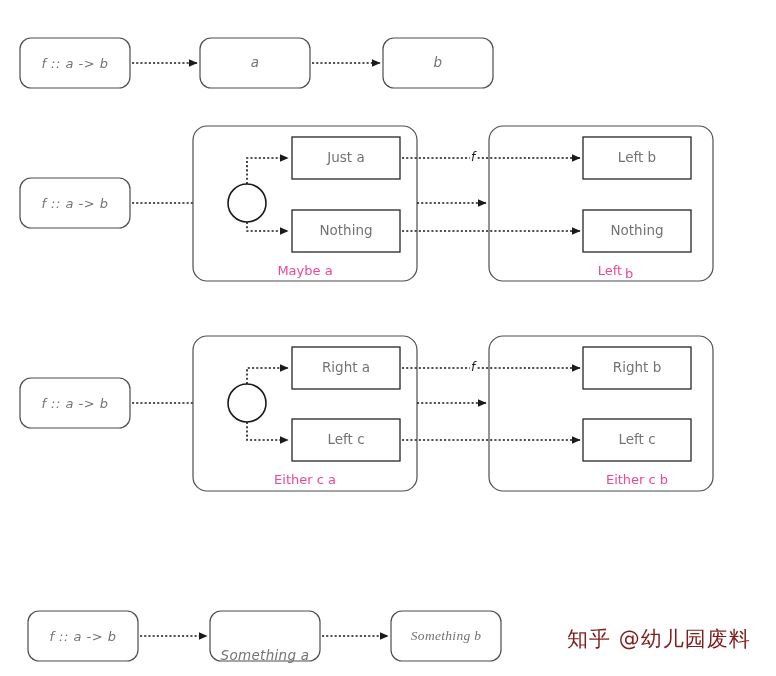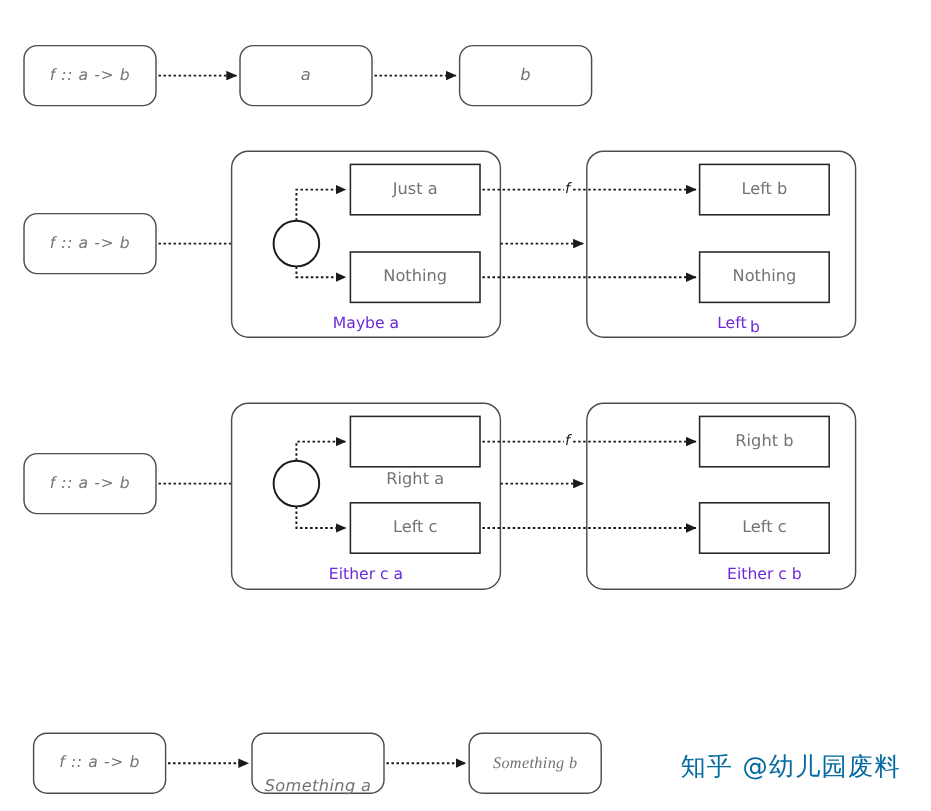--- a/index.html
+++ b/index.html
@@ -35,41 +35,41 @@
     font-family: "DejaVu Sans", "Liberation Sans", sans-serif;
     letter-spacing: 0.3px;
   }
   .sig-label {
     font-size: 13px;
     font-style: italic;
     letter-spacing: 0.5px;
   }
   .container-label {
     font-size: 13px;
-    color: #6d28d9;
+    color: #ec4899;
   }
   .edge-label {
     font-size: 12px;
     font-style: italic;
     color: #1a1a1a;
     background: #ffffff;
     padding: 0 1px;
   }
   .sub-b {
     position: relative;
     top: 3px;
     left: 3px;
     display: inline-block;
   }
   #watermark {
     position: absolute;
     left: 567px;
     top: 625px;
     font-size: 21px;
-    color: #0369a1;
+    color: #7f1d1d;
     letter-spacing: 1px;
     white-space: nowrap;
     font-family: "DejaVu Sans", "Liberation Sans", sans-serif;
     user-select: none;
   }
 </style>
 </head>
 <body>
 
 <svg id="canvas" viewBox="0 0 776 676" xmlns="http://www.w3.org/2000/svg">
@@ -149,21 +149,21 @@
 <div class="node-label" style="left:346px; top:231px;">Nothing</div>
 <div class="node-label" style="left:637px; top:158px;">Left b</div>
 <div class="node-label" style="left:637px; top:231px;">Nothing</div>
 <div class="node-label container-label" style="left:305px; top:270px;">Maybe a</div>
 <div class="node-label container-label" style="left:614px; top:270px;">
   <span>Left</span><span class="sub-b">b</span>
 </div>
 <div class="node-label edge-label" style="left:473px; top:157px;">f</div>
 
 <div class="node-label sig-label" style="left:75px; top:403px;">f :: a -&gt; b</div>
-<div class="node-label" style="left:346px; top:368px;margin-top:32px;">Right a</div>
+<div class="node-label" style="left:346px; top:368px;">Right a</div>
 <div class="node-label" style="left:346px; top:440px;">Left c</div>
 <div class="node-label" style="left:637px; top:368px;">Right b</div>
 <div class="node-label" style="left:637px; top:440px;">Left c</div>
 <div class="node-label container-label" style="left:305px; top:479px;">Either c a</div>
 <div class="node-label container-label" style="left:637px; top:479px;">Either c b</div>
 <div class="node-label edge-label" style="left:473px; top:367px;">f</div>
 
 <div class="node-label sig-label" style="left:83px; top:636px;">f :: a -&gt; b</div>
 <div class="node-label italic" style="left:265px; top:644px;margin-top:12px;">Something a</div>
 <div class="node-label italic" style="left:446px; top:636px;font-family:Liberation Serif, serif;">Something b</div>

